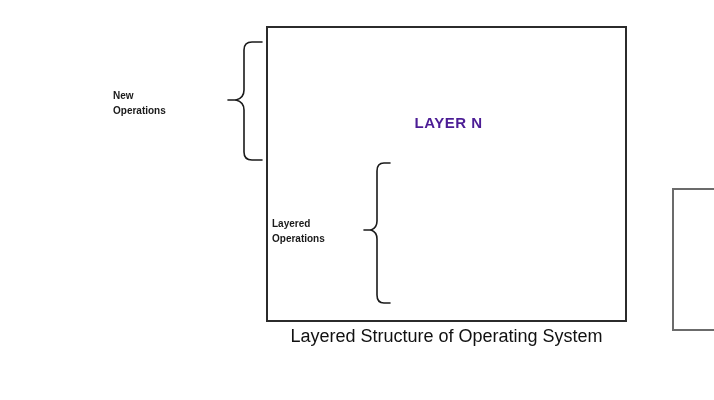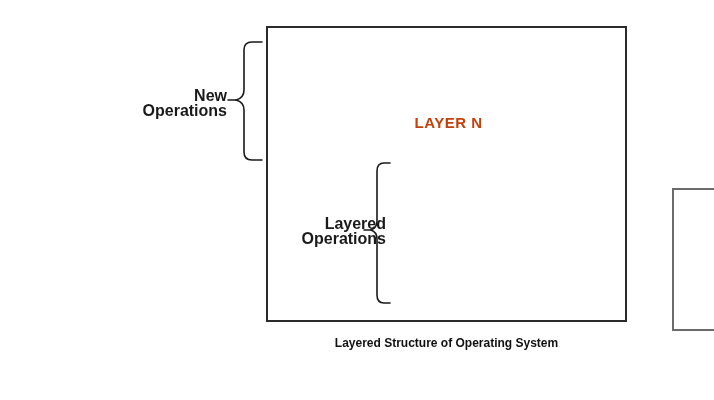--- a/index.html
+++ b/index.html
@@ -42,21 +42,21 @@
     top: 160px;
     width: 177px;
     height: 143px;
     border: 2px solid #6b6b6b;
   }
 
   
   .layer-label {
     position: absolute;
     font-weight: bold;
-    color: #c2410c;
+    color: #4c1d95;
     letter-spacing: 0.5px;
     white-space: nowrap;
     text-align: center;
   }
 
   #outer-layer-label {
     left: 0;
     top: 86px;
     width: 361px;
     font-size: 15px;
@@ -70,24 +70,24 @@
   }
 
   
   .annotation-group {
     position: absolute;
   }
 
   .annotation-label {
     position: absolute;
     font-weight: bold;
-    font-size: 16px;
+    font-size: 10px;
     color: #1a1a1a;
     line-height: 15px;
-    text-align: right;
+    text-align: left;
     white-space: nowrap;
   }
 
   .brace-svg {
     position: absolute;
     overflow: visible;
   }
 
   #new-operations-group {
     left: 0;
@@ -114,25 +114,25 @@
   }
   #existing-operations-brace {
     left: 364px;
     top: 159px;
   }
 
   
   #diagram-caption {
     position: absolute;
     left: 266px;
-    top: 336px;
+    top: 326px;
     width: 361px;
     text-align: center;
-    font-size: 12px;
-    font-weight: bold;
+    font-size: 18px;
+    font-weight: normal;
     color: #111111;
     white-space: nowrap;
   }
 </style>
 </head>
 <body>
 
 <div id="diagram-canvas">
 
   <div class="layer-box" id="outer-layer-box">

